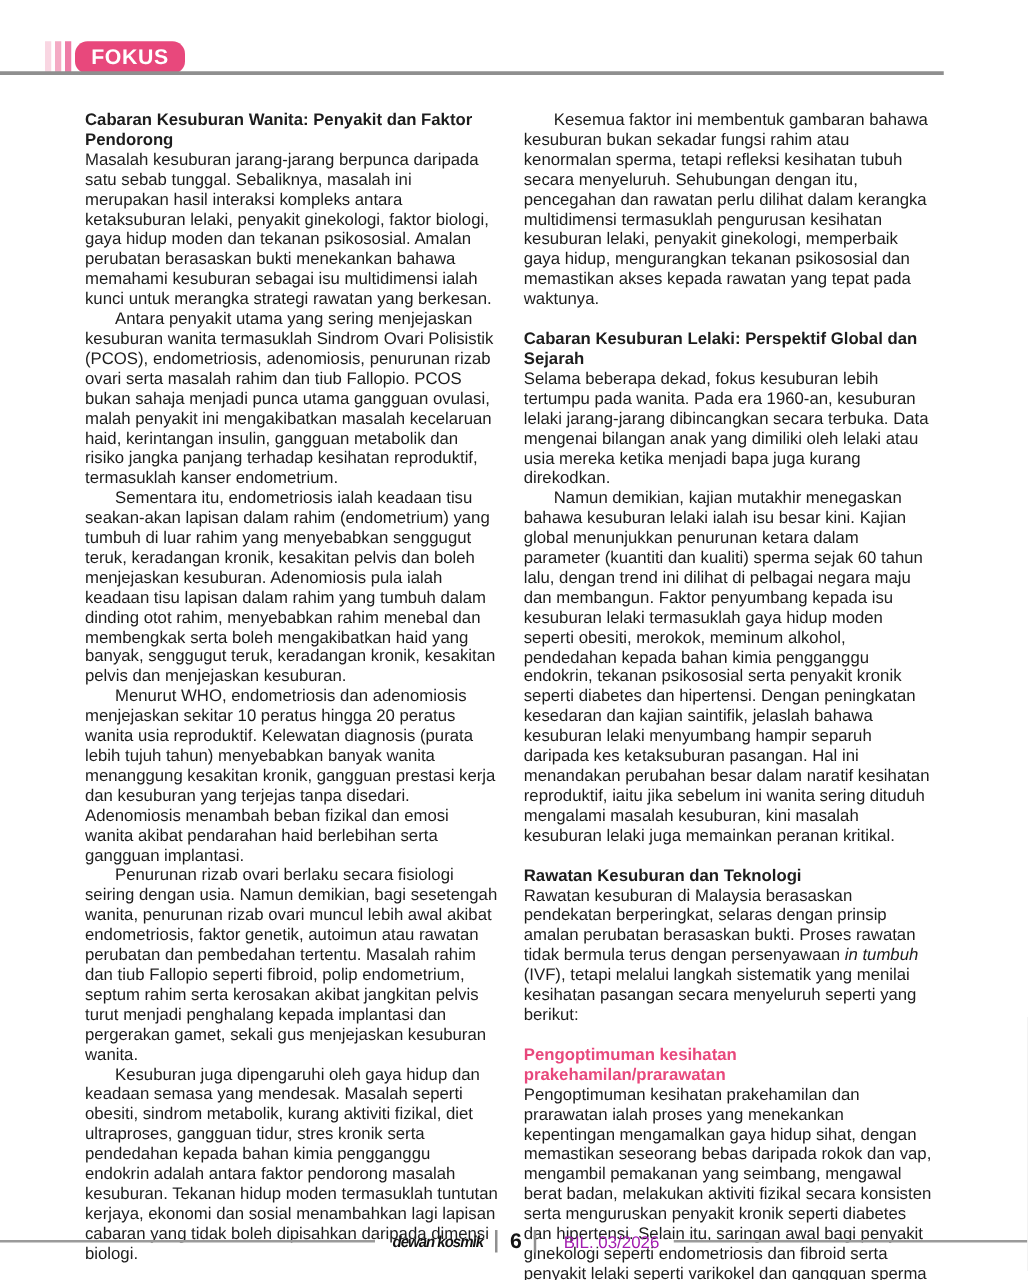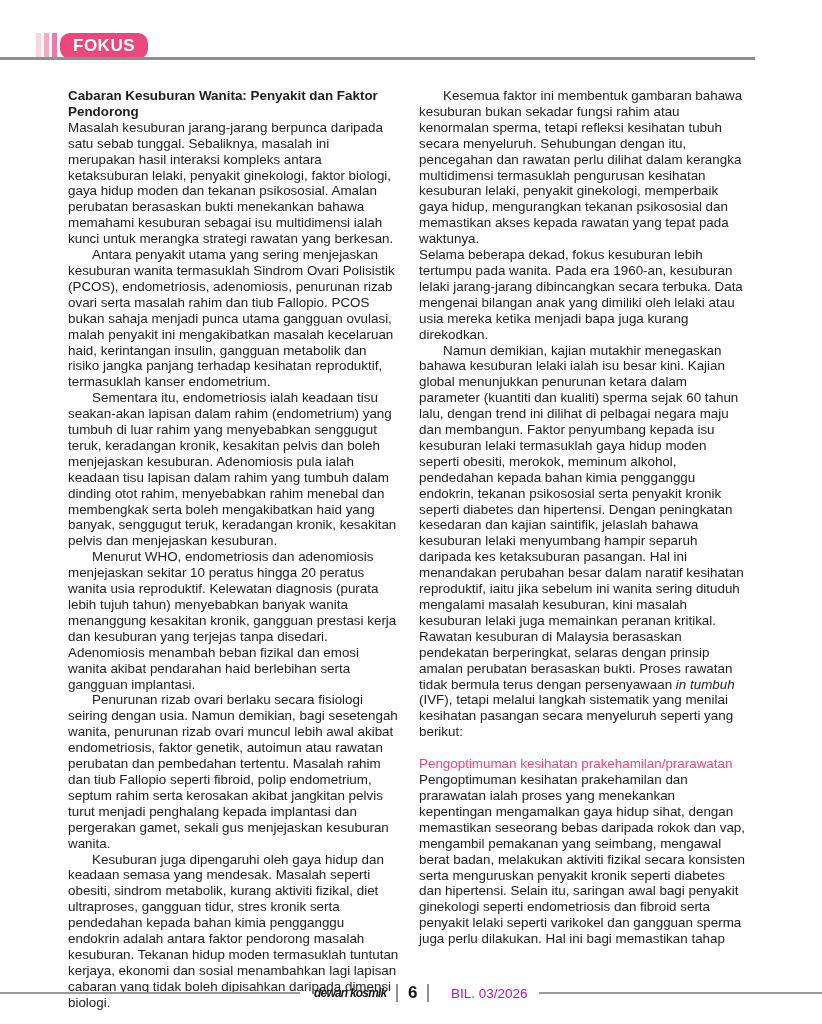--- a/index.html
+++ b/index.html
@@ -66,21 +66,21 @@
   .section-heading {
     font-size: 13.4px;
     line-height: 15.9px;
     font-weight: bold;
     margin: 16px 0 0 0;
   }
   .section-heading.first { margin-top: 0; }
   .pink-subheading {
     font-size: 13.4px;
     line-height: 15.9px;
-    font-weight: normal;
+    font-weight: bold;
     color: #e8487c;
     margin: 16px 0 0 0;
   }
   em.latin { font-style: italic; }
 
   
   .page-footer {
     position: absolute;
     top: 983px;
     left: 0;
@@ -126,22 +126,24 @@
       <p>Masalah kesuburan jarang-jarang berpunca daripada satu sebab tunggal. Sebaliknya, masalah ini merupakan hasil interaksi kompleks antara ketaksuburan lelaki, penyakit ginekologi, faktor biologi, gaya hidup moden dan tekanan psikososial. Amalan perubatan berasaskan bukti menekankan bahawa memahami kesuburan sebagai isu multidimensi ialah kunci untuk merangka strategi rawatan yang berkesan.</p>
       <p class="indent">Antara penyakit utama yang sering menjejaskan kesuburan wanita termasuklah Sindrom Ovari Polisistik (PCOS), endometriosis, adenomiosis, penurunan rizab ovari serta masalah rahim dan tiub Fallopio. PCOS bukan sahaja menjadi punca utama gangguan ovulasi, malah penyakit ini mengakibatkan masalah kecelaruan haid, kerintangan insulin, gangguan metabolik dan risiko jangka panjang terhadap kesihatan reproduktif, termasuklah kanser endometrium.</p>
       <p class="indent">Sementara itu, endometriosis ialah keadaan tisu seakan-akan lapisan dalam rahim (endometrium) yang tumbuh di luar rahim yang menyebabkan senggugut teruk, keradangan kronik, kesakitan pelvis dan boleh menjejaskan kesuburan. Adenomiosis pula ialah keadaan tisu lapisan dalam rahim yang tumbuh dalam dinding otot rahim, menyebabkan rahim menebal dan membengkak serta boleh mengakibatkan haid yang banyak, senggugut teruk, keradangan kronik, kesakitan pelvis dan menjejaskan kesuburan.</p>
       <p class="indent">Menurut WHO, endometriosis dan adenomiosis menjejaskan sekitar 10 peratus hingga 20 peratus wanita usia reproduktif. Kelewatan diagnosis (purata lebih tujuh tahun) menyebabkan banyak wanita menanggung kesakitan kronik, gangguan prestasi kerja dan kesuburan yang terjejas tanpa disedari. Adenomiosis menambah beban fizikal dan emosi wanita akibat pendarahan haid berlebihan serta gangguan implantasi.</p>
       <p class="indent">Penurunan rizab ovari berlaku secara fisiologi seiring dengan usia. Namun demikian, bagi sesetengah wanita, penurunan rizab ovari muncul lebih awal akibat endometriosis, faktor genetik, autoimun atau rawatan perubatan dan pembedahan tertentu. Masalah rahim dan tiub Fallopio seperti fibroid, polip endometrium, septum rahim serta kerosakan akibat jangkitan pelvis turut menjadi penghalang kepada implantasi dan pergerakan gamet, sekali gus menjejaskan kesuburan wanita.</p>
       <p class="indent">Kesuburan juga dipengaruhi oleh gaya hidup dan keadaan semasa yang mendesak. Masalah seperti obesiti, sindrom metabolik, kurang aktiviti fizikal, diet ultraproses, gangguan tidur, stres kronik serta pendedahan kepada bahan kimia pengganggu endokrin adalah antara faktor pendorong masalah kesuburan. Tekanan hidup moden termasuklah tuntutan kerjaya, ekonomi dan sosial menambahkan lagi lapisan cabaran yang tidak boleh dipisahkan daripada dimensi biologi.</p>
     </div>
 
     <div class="col">
       <p class="indent">Kesemua faktor ini membentuk gambaran bahawa kesuburan bukan sekadar fungsi rahim atau kenormalan sperma, tetapi refleksi kesihatan tubuh secara menyeluruh. Sehubungan dengan itu, pencegahan dan rawatan perlu dilihat dalam kerangka multidimensi termasuklah pengurusan kesihatan kesuburan lelaki, penyakit ginekologi, memperbaik gaya hidup, mengurangkan tekanan psikososial dan memastikan akses kepada rawatan yang tepat pada waktunya.</p>
+      <h2 class="section-heading">Cabaran Kesuburan Lelaki: Perspektif Global dan Sejarah</h2>
       <p>Selama beberapa dekad, fokus kesuburan lebih tertumpu pada wanita. Pada era 1960-an, kesuburan lelaki jarang-jarang dibincangkan secara terbuka. Data mengenai bilangan anak yang dimiliki oleh lelaki atau usia mereka ketika menjadi bapa juga kurang direkodkan.</p>
       <p class="indent">Namun demikian, kajian mutakhir menegaskan bahawa kesuburan lelaki ialah isu besar kini. Kajian global menunjukkan penurunan ketara dalam parameter (kuantiti dan kualiti) sperma sejak 60 tahun lalu, dengan trend ini dilihat di pelbagai negara maju dan membangun. Faktor penyumbang kepada isu kesuburan lelaki termasuklah gaya hidup moden seperti obesiti, merokok, meminum alkohol, pendedahan kepada bahan kimia pengganggu endokrin, tekanan psikososial serta penyakit kronik seperti diabetes dan hipertensi. Dengan peningkatan kesedaran dan kajian saintifik, jelaslah bahawa kesuburan lelaki menyumbang hampir separuh daripada kes ketaksuburan pasangan. Hal ini menandakan perubahan besar dalam naratif kesihatan reproduktif, iaitu jika sebelum ini wanita sering dituduh mengalami masalah kesuburan, kini masalah kesuburan lelaki juga memainkan peranan kritikal.</p>
+      <h2 class="section-heading">Rawatan Kesuburan dan Teknologi</h2>
       <p><span>Rawatan kesuburan di Malaysia berasaskan pendekatan berperingkat, selaras dengan prinsip amalan perubatan berasaskan bukti. Proses rawatan tidak bermula terus dengan persenyawaan </span><em class="latin">in tumbuh</em><span> (IVF), tetapi melalui langkah sistematik yang menilai kesihatan pasangan secara menyeluruh seperti yang berikut:</span></p>
       <h3 class="pink-subheading">Pengoptimuman kesihatan prakehamilan/prarawatan</h3>
       <p>Pengoptimuman kesihatan prakehamilan dan prarawatan ialah proses yang menekankan kepentingan mengamalkan gaya hidup sihat, dengan memastikan seseorang bebas daripada rokok dan vap, mengambil pemakanan yang seimbang, mengawal berat badan, melakukan aktiviti fizikal secara konsisten serta menguruskan penyakit kronik seperti diabetes dan hipertensi. Selain itu, saringan awal bagi penyakit ginekologi seperti endometriosis dan fibroid serta penyakit lelaki seperti varikokel dan gangguan sperma juga perlu dilakukan. Hal ini bagi memastikan tahap</p>
     </div>
 
   </div>
 
   <div class="page-footer">
     <span class="f-rule left"></span>
     <span class="logo">dewan kosmik</span>

